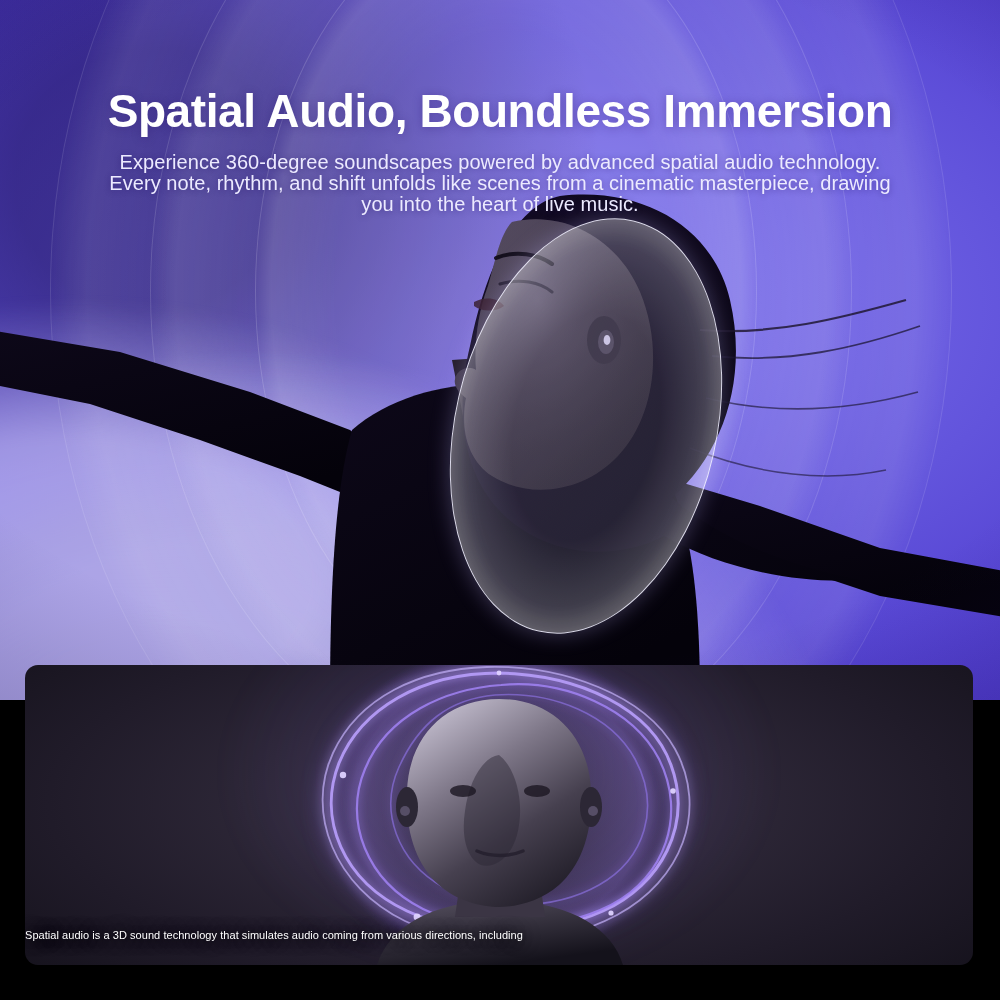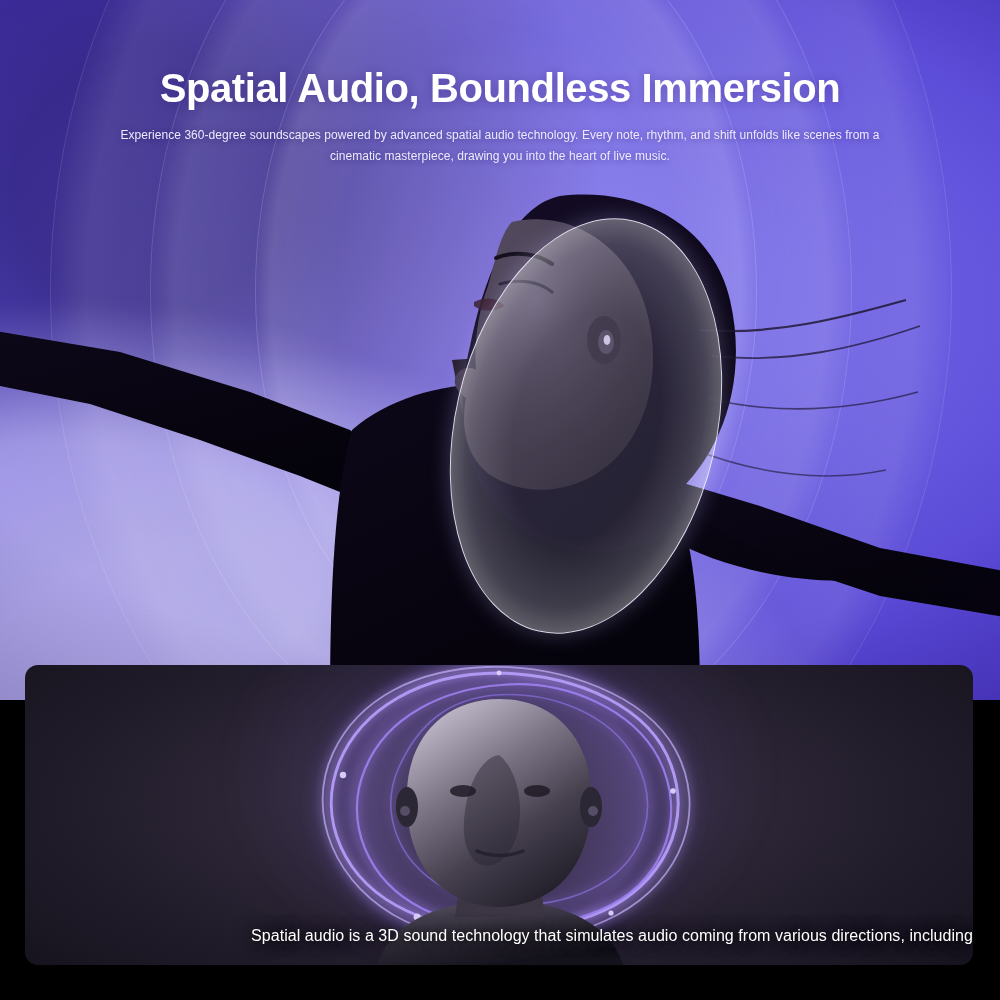--- a/index.html
+++ b/index.html
@@ -125,33 +125,33 @@
   
   .hero-text {
     position: absolute;
     left: 0; top: 0;
     width: 1000px;
     text-align: center;
     z-index: 40;
   }
   .headline {
     margin: 0;
-    padding-top: 66px;
+    padding-top: 86px;
     color: #ffffff;
-    font-size: 40px;
+    font-size: 46px;
     font-weight: 700;
     letter-spacing: -0.4px;
     line-height: 1.12;
     text-shadow: 0 1px 10px rgba(40,20,110,0.35);
   }
   .subhead {
     margin: 14px auto 12px;
     width: 800px;
     color: #eceaff;
-    font-size: 12px;
+    font-size: 20px;
     font-weight: 400;
     line-height: 21px;
     letter-spacing: 0.05px;
     text-shadow: 0 1px 6px rgba(30,14,90,0.40);
   }
 
   
   .panel {
     position: absolute;
     left: 25px;
@@ -175,23 +175,23 @@
     pointer-events: none;
   }
   .panel-figure { position:absolute; inset:0; pointer-events:none; }
   .panel-figure svg { display:block; }
 
   .caption {
     position: absolute;
     left: 0; right: 0;
     bottom: 18px;
     width: 100%;
-    text-align: right;
+    text-align: left;
     color: #ffffff;
-    font-size: 16px;
+    font-size: 11px;
     font-weight: 400;
     line-height: 23px;
     letter-spacing: 0.05px;
     text-shadow: 0 1px 8px rgba(0,0,0,0.85), 0 0 18px rgba(0,0,0,0.6);
     z-index: 36;
   }
   .caption .cap-line { display:block; }
 
   
   .footer-black {

